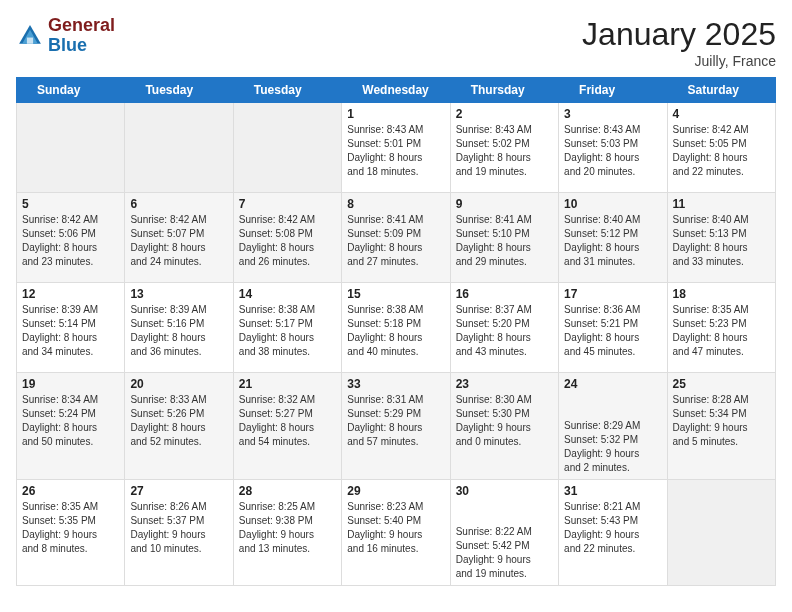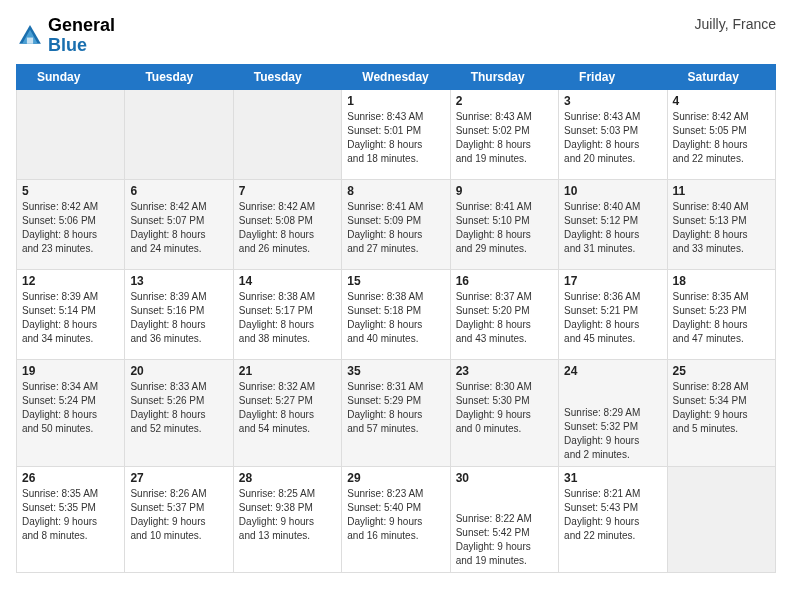--- a/index.html
+++ b/index.html
@@ -19,21 +19,21 @@
     .logo {
       display: flex;
       align-items: center;
       gap: 4px;
     }
     .logo-text {
       font-size: 18px;
       font-weight: bold;
       line-height: 1.1;
     }
-    .logo-general { color: #000000; }
+    .logo-general { color: #7f1d1d; }
     .logo-blue { color: #1a6faf; }
     .logo-icon {
       width: 28px;
       height: 28px;
     }
     .title-block {
       text-align: right;
     }
     .month-title {
       font-size: 32px;
@@ -95,20 +95,21 @@
       <polygon points="18,4 32,28 4,28" fill="#1a6faf"></polygon>
       <polygon points="18,10 28,28 8,28" fill="#4a9fd4"></polygon>
       <rect x="14" y="20" width="8" height="8" fill="#fff" opacity="0.7"></rect>
     </svg>
     <div class="logo-text">
       <span class="logo-general">General</span><br>
       <span class="logo-blue">Blue</span>
     </div>
   </div>
   <div class="title-block">
+    <div class="month-title">January 2025</div>
     <div class="location">Juilly, France</div>
   </div>
 </div>
 
 <table class="calendar">
   <thead>
     <tr>
     <th>Sunday</th>
         <th>Tuesday</th>
         <th>Tuesday</th>
@@ -270,21 +271,21 @@
 and 52 minutes.</div>
         </td>
         <td>
           <div class="day-number">21</div>
           <div class="day-info" style="white-space: pre-line;">Sunrise: 8:32 AM
 Sunset: 5:27 PM
 Daylight: 8 hours
 and 54 minutes.</div>
         </td>
         <td>
-          <div class="day-number">35</div>
+          <div class="day-number">33</div>
           <div class="day-info" style="white-space: pre-line;">Sunrise: 8:31 AM
 Sunset: 5:29 PM
 Daylight: 8 hours
 and 57 minutes.</div>
         </td>
         <td>
           <div class="day-number">23</div>
           <div class="day-info" style="white-space: pre-line;">Sunrise: 8:30 AM
 Sunset: 5:30 PM
 Daylight: 9 hours

